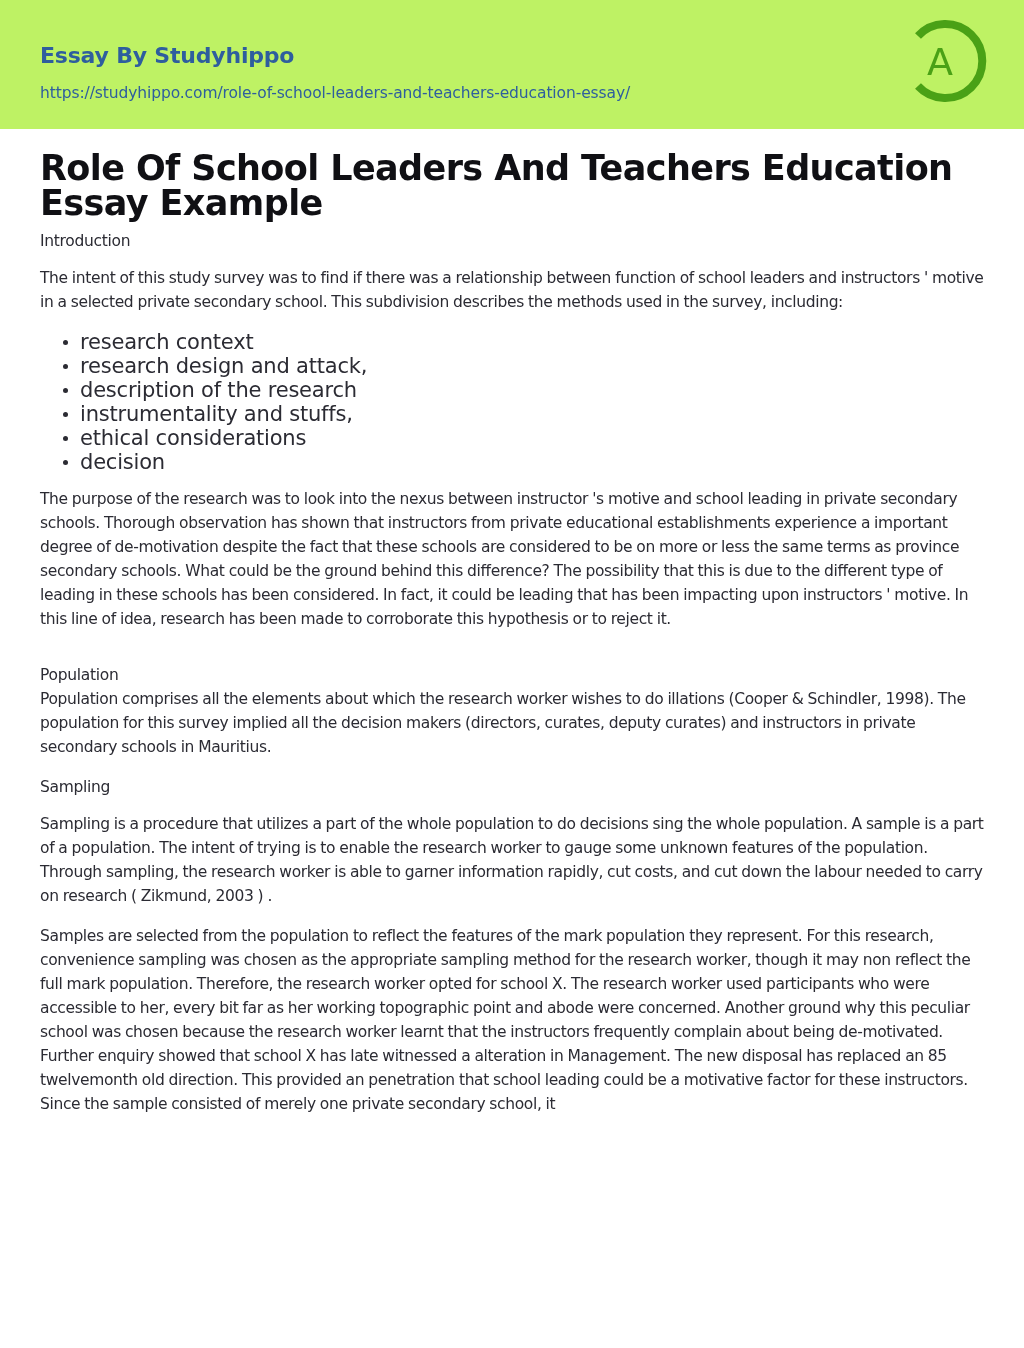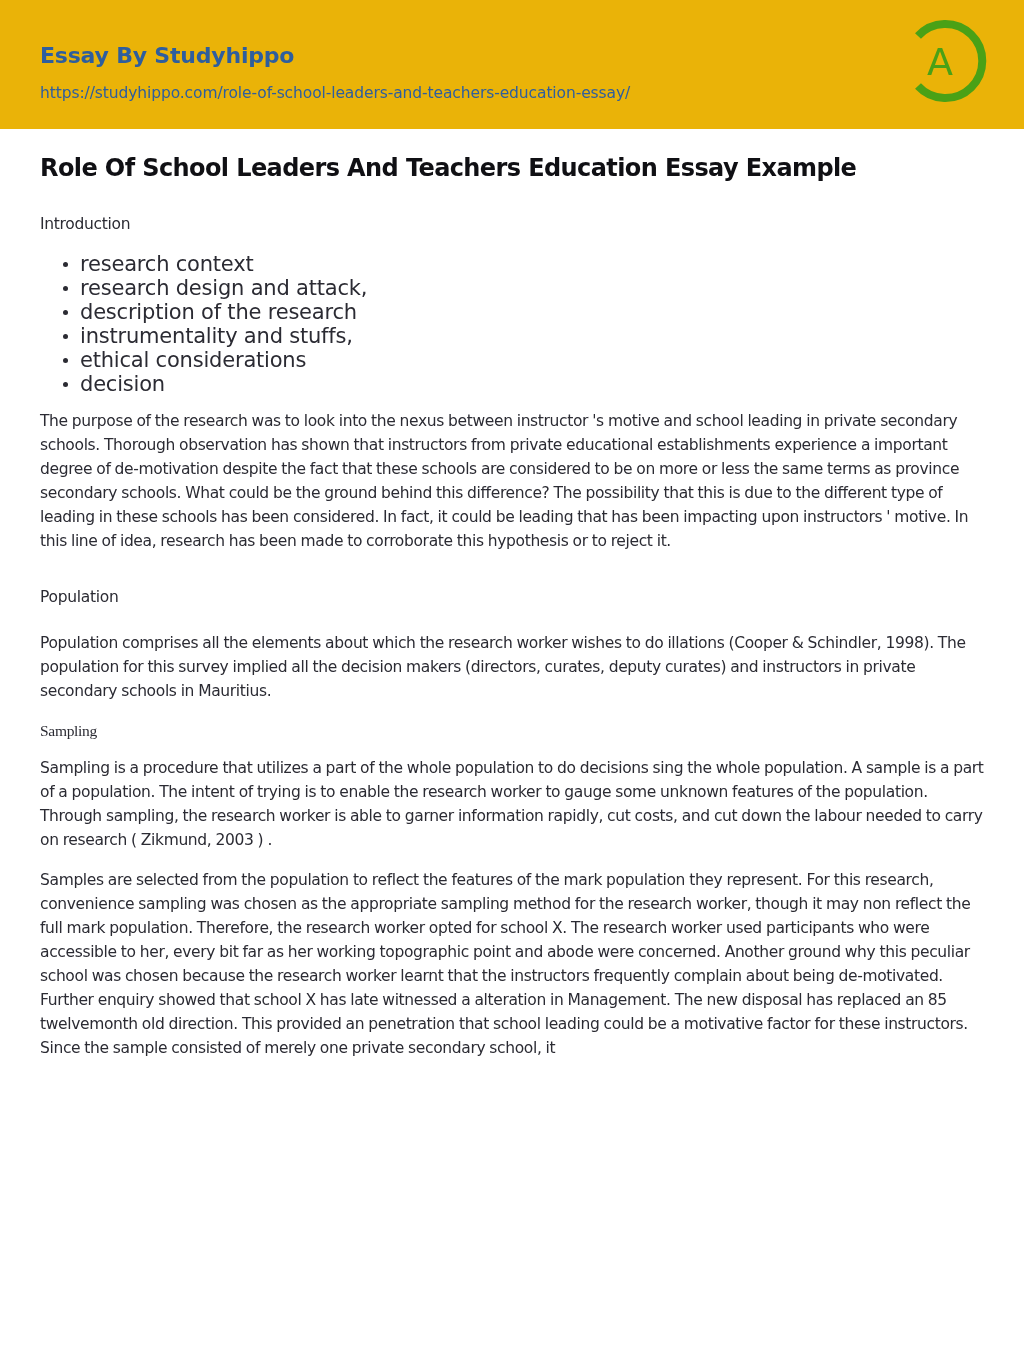--- a/index.html
+++ b/index.html
@@ -4,21 +4,21 @@
   <style>
     * { box-sizing: border-box; margin: 0; padding: 0; }
     html, body { width: 1024px; background: #ffffff; }
     body {
       font-family: "DejaVu Sans", sans-serif;
       color: #2b2b33;
       height: 1348px;
       overflow: hidden;
     }
     .header {
-      background: #eab308;
+      background: #bef264;
       height: 129px;
       position: relative;
       padding: 42px 40px 0 40px;
     }
     .brand {
       font-family: "DejaVu Sans", sans-serif;
       font-weight: bold;
       font-size: 22px;
       color: #2e5e9e;
       letter-spacing: -0.2px;
@@ -39,21 +39,21 @@
       top: 18px;
       width: 86px;
       height: 86px;
     }
     .content {
       padding: 22px 40px 0 40px;
     }
     h1.title {
       font-family: "DejaVu Sans", sans-serif;
       font-weight: bold;
-      font-size: 24px;
+      font-size: 35px;
       line-height: 35px;
       color: #101014;
       letter-spacing: -0.6px;
     }
     .section-heading {
       font-size: 15.5px;
       line-height: 24px;
       color: #2b2b33;
       letter-spacing: -0.3px;
     }
@@ -96,33 +96,34 @@
     <svg width="86" height="86" viewBox="0 0 86 86" xmlns="http://www.w3.org/2000/svg">
       <path d="M 15 18 A 37 37 0 1 1 15 68" fill="none" stroke="#4aa116" stroke-width="8" stroke-linecap="butt"></path>
       <text x="37" y="57" text-anchor="middle" font-family="DejaVu Sans, sans-serif" font-size="38" fill="#4aa116">A</text>
     </svg>
   </div>
 </header>
 
 <main class="content">
   <h1 class="title">Role Of School Leaders And Teachers Education Essay Example</h1>
 
-  <div class="section-heading" style="margin-top:26px;">Introduction</div>
+  <div class="section-heading" style="margin-top:8px;">Introduction</div>
+  <p class="para" style="margin-top:13px;">The intent of this study survey was to find if there was a relationship between function of school leaders and instructors ' motive in a selected private secondary school. This subdivision describes the methods used in the survey, including:</p>
 
   <ul class="methods" style="margin-top:16px;">
     <li>research context</li>
     <li>research design and attack,</li>
     <li>description of the research</li>
     <li>instrumentality and stuffs,</li>
     <li>ethical considerations</li>
     <li>decision</li>
   </ul>
 
   <p class="para" style="margin-top:13px;">The purpose of the research was to look into the nexus between instructor 's motive and school leading in private secondary schools. Thorough observation has shown that instructors from private educational establishments experience a important degree of de-motivation despite the fact that these schools are considered to be on more or less the same terms as province secondary schools. What could be the ground behind this difference? The possibility that this is due to the different type of leading in these schools has been considered. In fact, it could be leading that has been impacting upon instructors ' motive. In this line of idea, research has been made to corroborate this hypothesis or to reject it.</p>
 
   <div class="section-heading" style="margin-top:32px;">Population</div>
-  <p class="para" style="margin-top:22px;">Population comprises all the elements about which the research worker wishes to do illations (Cooper &amp;  Schindler, 1998). The population for this survey implied all the decision makers (directors, curates, deputy curates) and instructors in private secondary schools in Mauritius.</p>
+  <p class="para" style="margin-top:0;">Population comprises all the elements about which the research worker wishes to do illations (Cooper &amp;  Schindler, 1998). The population for this survey implied all the decision makers (directors, curates, deputy curates) and instructors in private secondary schools in Mauritius.</p>
 
-  <div class="section-heading" style="margin-top:16px;font-family:Liberation Serif, serif;">Sampling</div>
+  <div class="section-heading" style="margin-top:16px;">Sampling</div>
   <p class="para" style="margin-top:13px;">Sampling is a procedure that utilizes a part of the whole population to do decisions sing the whole population. A sample is a part of a population. The intent of trying is to enable the research worker to gauge some unknown features of the population. Through sampling, the research worker is able to garner information rapidly, cut costs, and cut down the labour needed to carry on research ( Zikmund, 2003 ) .</p>
   <p class="para" style="margin-top:16px;">Samples are selected from the population to reflect the features of the mark population they represent. For this research, convenience sampling was chosen as the appropriate sampling method for the research worker, though it may non reflect the full mark population. Therefore, the research worker opted for school X. The research worker used participants who were accessible to her, every bit far as her working topographic point and abode were concerned. Another ground why this peculiar school was chosen because the research worker learnt that the instructors frequently complain about being de-motivated. Further enquiry showed that school X has late witnessed a alteration in Management. The new disposal has replaced an 85 twelvemonth old direction. This provided an penetration that school leading could be a motivative factor for these instructors.</p>
   <p class="para" style="margin-top:0;">Since the sample consisted of merely one private secondary school, it</p>
 </main>
 
 </body></html>

